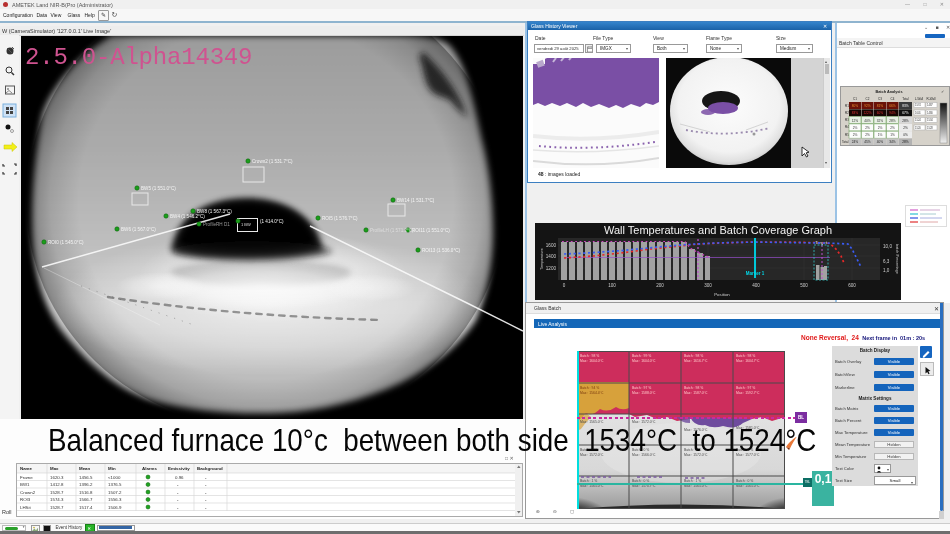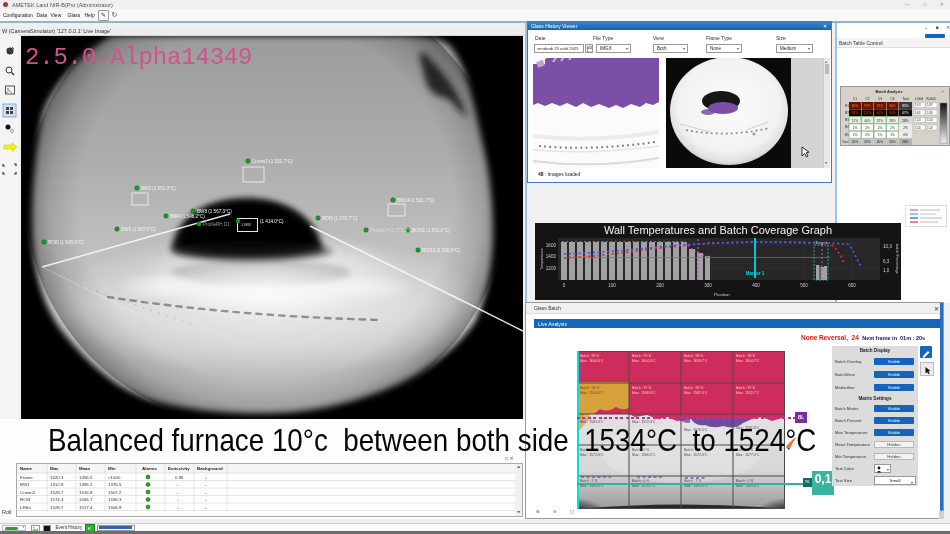--- a/index.html
+++ b/index.html
@@ -638,21 +638,21 @@
 
     <rect x="0" y="0" width="2" height="158" fill="#00dede"></rect>
   </svg>
   </div>
 
   <div class="abs" style="left:51px;top:114px;width:218px;height:2px;background:repeating-linear-gradient(90deg,#c82aa0 0 3px,transparent 3px 5.4px);"></div>
   <div class="abs" style="left:269px;top:108.5px;width:12px;height:11px;background:#7b2da0;color:#fff;font-size:4.6px;font-weight:bold;text-align:center;line-height:11px;">BL</div>
 
   <div class="abs" style="left:51px;top:180px;width:226px;height:1.6px;background:#2ab5a0;"></div>
   <div class="abs" style="left:277px;top:174.5px;width:9px;height:9px;background:#0c6e64;color:#fff;font-size:3px;text-align:center;line-height:9px;">TBL</div>
-  <div class="abs" style="left:286px;top:168px;width:22px;height:24px;background:#3ab3a0;color:#fff;font-size:12px;font-weight:bold;text-align:center;line-height:16px;">0,1</div>
+  <div class="abs" style="left:286px;top:168px;width:22px;height:35px;background:#3ab3a0;color:#fff;font-size:12px;font-weight:bold;text-align:center;line-height:16px;">0,1</div>
 
   <svg class="abs" width="14" height="16" style="left:258px;top:132px;">
         <path d="M12 2 C8 5 4 8 2 12 L6 13.5 C8 9 10.5 5 12.5 2 Z" fill="#e87838"></path>
         <path d="M2 12 l4 1.5 -1 1.5 z" fill="#803010"></path>
       </svg>
 
   <div class="abs" style="left:10px;top:206px;font-size:4.5px;color:#555;letter-spacing:6px;">⊕ ⊖ ▢</div>
 
   <div class="abs" style="left:306px;top:43px;width:86px;height:140px;background:#dcdcdc;" id="panel">
     <div class="abs" style="left:0;top:2px;width:86px;text-align:center;font-size:4.6px;font-weight:bold;color:#222;">Batch Display</div>

